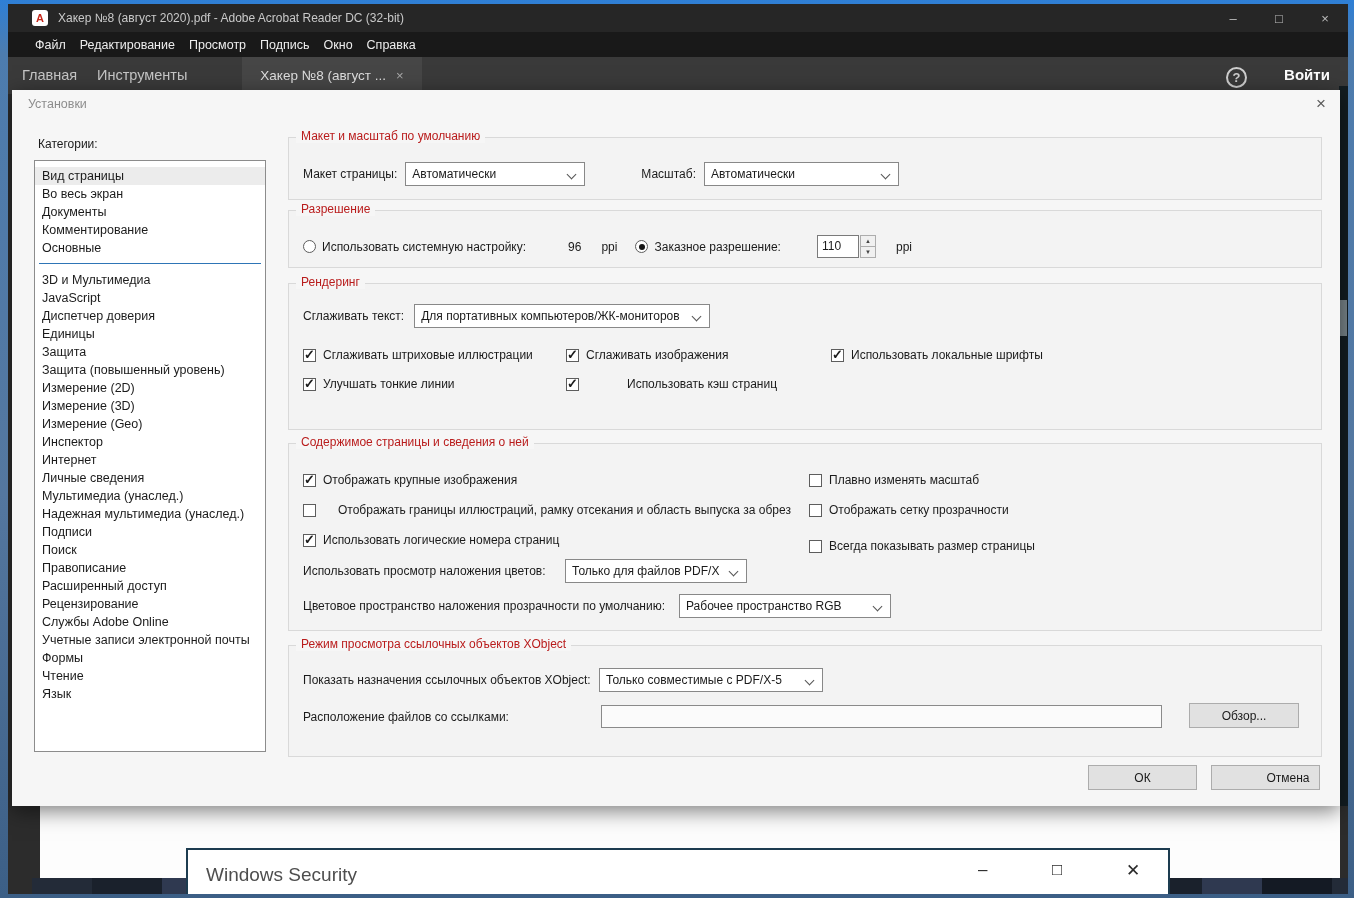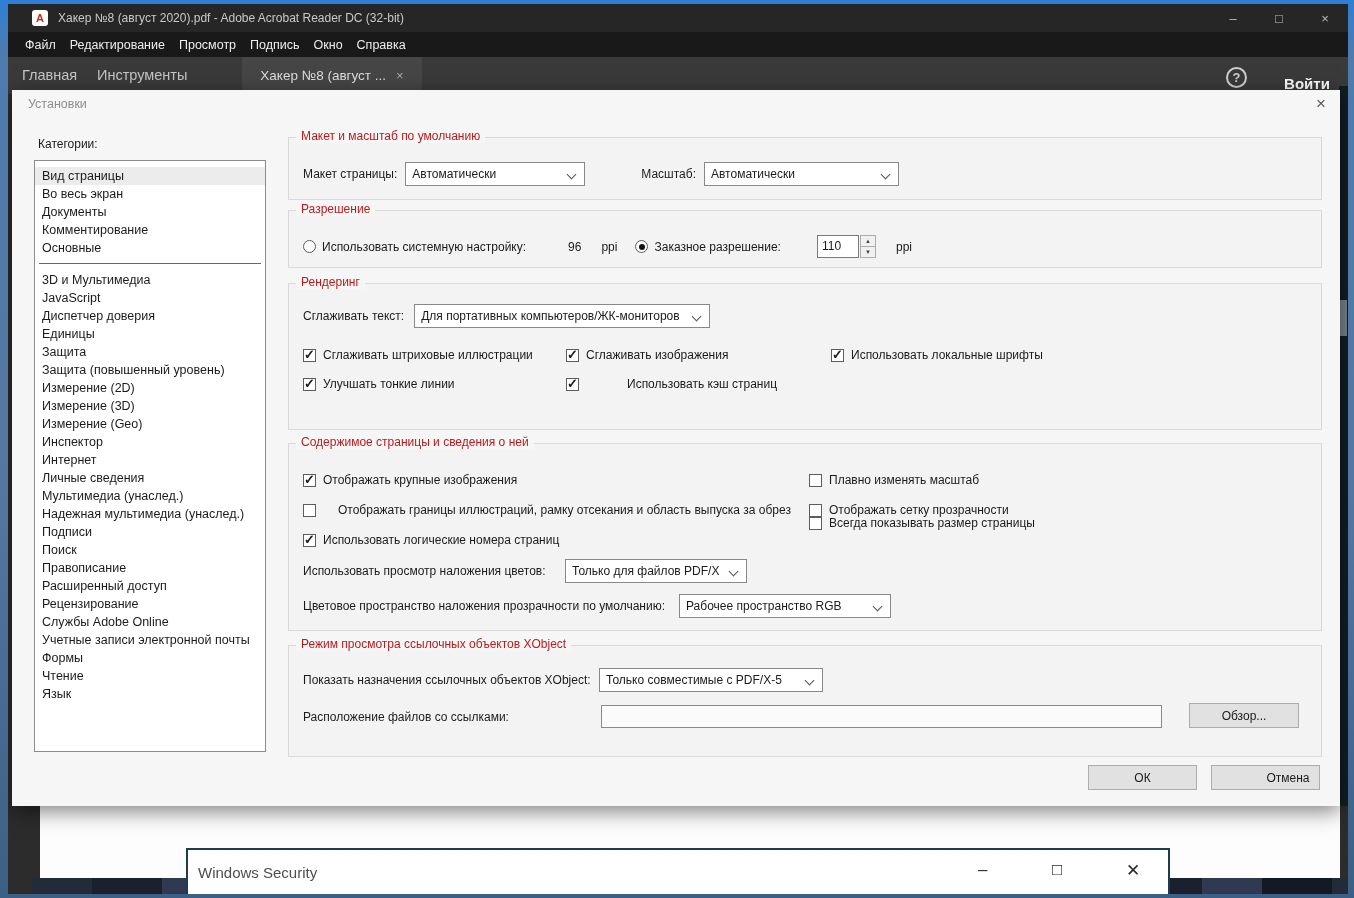--- a/index.html
+++ b/index.html
@@ -15,43 +15,43 @@
               color:#c9c9c9; font-size:12px; }
   .app-icon { width:16px; height:16px; margin-left:24px; margin-right:10px; background:#fff;
               border-radius:3px; color:#c5281c; font-weight:bold; font-size:11px;
               display:flex; align-items:center; justify-content:center; flex:none; }
   .win-controls { margin-left:auto; display:flex; height:100%; }
   .win-btn { width:46px; height:100%; display:flex; align-items:center; justify-content:center;
              color:#bdbdbd; font-size:13px; }
 
   
   .menubar { height:25px; background:#191919; display:flex; align-items:center;
-             padding-left:10px; color:#ededed; font-size:12.5px; }
+             padding-left:20px; color:#ededed; font-size:12.5px; }
   .menu-item { padding:3px 7px; }
 
   
   .tabbar { height:37px; background:#3a3a3a; color:#c6c6c6; font-size:14.5px; position:relative; }
   .tab-home { position:absolute; left:14px; top:10px; }
   .tab-tools { position:absolute; left:89px; top:10px; }
   .doc-tab { position:absolute; left:234px; top:0; width:180px; height:37px; background:#464646;
              display:flex; align-items:center; justify-content:center; gap:10px; color:#dedede; font-size:13.5px; }
   .doc-tab-close { color:#a9a9a9; font-size:13px; }
   .help-circle { position:absolute; left:1218px; top:10px; width:21px; height:21px; border:2px solid #cfcfcf;
                  border-radius:50%; color:#cfcfcf; font-size:13px; font-weight:bold;
                  display:flex; align-items:center; justify-content:center; }
   .signin { position:absolute; left:1264px; top:9px; width:70px; color:#ffffff; font-size:15px;
-            font-weight:600; text-align:center;margin-top:9px; }
+            font-weight:600; text-align:center; }
 
   
   .bottom-white { position:absolute; left:32px; top:802px; width:1300px; height:72px; background:#fdfdfd; }
   .doc-strip { position:absolute; left:24px; top:874px; width:1316px; height:16px;
                background:repeating-linear-gradient(90deg,#232b38 0 60px,#1a212c 60px 130px,#2f3950 130px 190px,#141a24 190px 260px); }
   .sec-window { position:absolute; left:178px; top:844px; width:984px; height:46px; background:#ffffff;
                 border:2px solid #1d3c50; border-bottom:none; }
-  .sec-title { position:absolute; left:10px; top:14px; font-size:15px; color:#4e4e4e; }
+  .sec-title { position:absolute; left:18px; top:14px; font-size:19px; color:#4e4e4e; }
   .sec-btn { position:absolute; top:10px; font-size:17px; color:#2b2b2b; }
 
   
   .right-scroll { position:absolute; right:0; top:82px; width:9px; height:720px; background:#131d22; }
   .right-thumb { position:absolute; left:1px; top:214px; width:7px; height:36px; background:#79858a; }
 
   
   .dialog { position:absolute; left:4px; top:86px; width:1328px; height:716px; background:#f6f6f6;
             box-shadow:0 5px 20px rgba(0,0,0,0.5); font-size:12px; color:#1b1b1b; }
   .dlg-title { position:absolute; left:16px; top:7px; color:#8d8d8d; font-size:12.5px; }
@@ -258,21 +258,21 @@
         <span class="lbl">Использовать логические номера страниц</span>
       </div>
       <div class="cb-row" style="left:520px; top:29px;">
         <span class="cb"></span>
         <span class="lbl">Плавно изменять масштаб</span>
       </div>
       <div class="cb-row" style="left:520px; top:59px;">
         <span class="cb"></span>
         <span class="lbl">Отображать сетку прозрачности</span>
       </div>
-      <div class="cb-row" style="left:520px; top:72px;">
+      <div class="cb-row" style="left:520px; top:95px;">
         <span class="cb"></span>
         <span class="lbl">Всегда показывать размер страницы</span>
       </div>
       <div class="row" style="left:14px; top:115px;">
         <span class="lbl" style="width:258px;">Использовать просмотр наложения цветов:</span>
         <span class="select" style="width:182px; margin-left:4px;">
           <span>Только для файлов PDF/X</span>
         </span>
       </div>
       <div class="row" style="left:14px; top:150px;">

